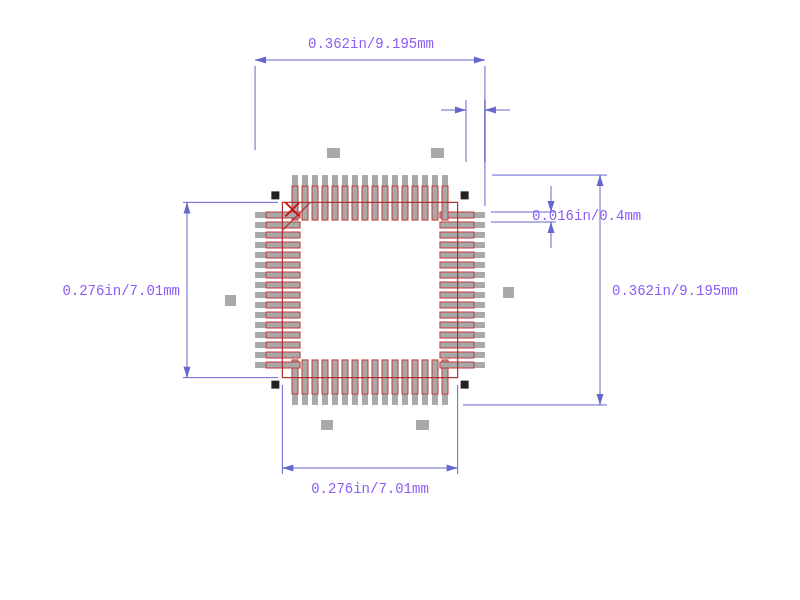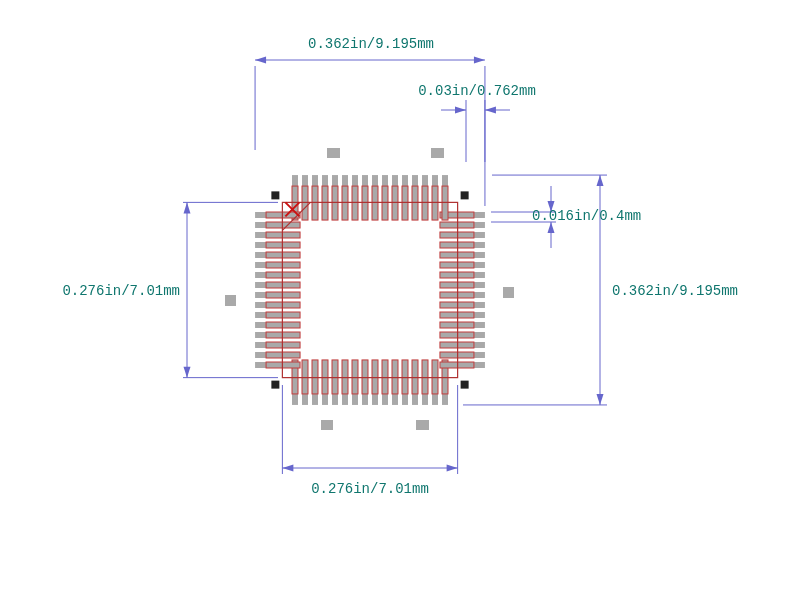--- a/index.html
+++ b/index.html
@@ -1,18 +1,18 @@
 <!DOCTYPE html>
 <html><head>
 <meta charset="utf-8">
 <style>
   html,body{margin:0;padding:0;background:#fff;width:800px;height:600px;overflow:hidden}
   .canvas{position:relative;width:800px;height:600px;background:#fff;font-family:"Liberation Mono",monospace}
   svg{position:absolute;left:0;top:0}
-  .dim-label{position:absolute;font:14px/1.2 "Liberation Mono",monospace;color:#0f766e;white-space:nowrap;letter-spacing:0px}
+  .dim-label{position:absolute;font:14px/1.2 "Liberation Mono",monospace;color:#8b5cf6;white-space:nowrap;letter-spacing:0px}
   #lbl-top{left:371px;top:44px;transform:translate(-50%,-50%)}
   #lbl-padoff{left:477px;top:91px;transform:translate(-50%,-50%)}
   #lbl-pitch{left:532px;top:216px;transform:translateY(-50%)}
   #lbl-rspan{left:612px;top:291px;transform:translateY(-50%)}
   #lbl-lbody{left:180px;top:291px;transform:translate(-100%,-50%)}
   #lbl-bbody{left:370px;top:489px;transform:translate(-50%,-50%)}
 </style>
 </head>
 <body>
 
@@ -187,18 +187,17 @@
       <line x1="187" y1="202.375" x2="187" y2="377.625" stroke="#6666cc" stroke-width="1"></line>
       <polygon points="187,202.375 190.5,213.375 183.5,213.375" fill="#6666cc"></polygon>
       <polygon points="187,377.625 183.5,366.625 190.5,366.625" fill="#6666cc"></polygon>
       <line x1="282.375" y1="385" x2="282.375" y2="474" stroke="#6666cc" stroke-width="1"></line>
       <line x1="457.625" y1="385" x2="457.625" y2="474" stroke="#6666cc" stroke-width="1"></line>
       <line x1="282.375" y1="468" x2="457.625" y2="468" stroke="#6666cc" stroke-width="1"></line>
       <polygon points="282.375,468 293.375,464.5 293.375,471.5" fill="#6666cc"></polygon>
       <polygon points="457.625,468 446.625,471.5 446.625,464.5" fill="#6666cc"></polygon>
     </svg>
   <div class="dim-label" id="lbl-top">0.362in/9.195mm</div>
-  <div class="dim-label" id="lbl-padoff">0.03in/0.762mm</div>
   <div class="dim-label" id="lbl-pitch">0.016in/0.4mm</div>
   <div class="dim-label" id="lbl-rspan">0.362in/9.195mm</div>
   <div class="dim-label" id="lbl-lbody">0.276in/7.01mm</div>
   <div class="dim-label" id="lbl-bbody">0.276in/7.01mm</div>
 </div>
 
 </body></html>

